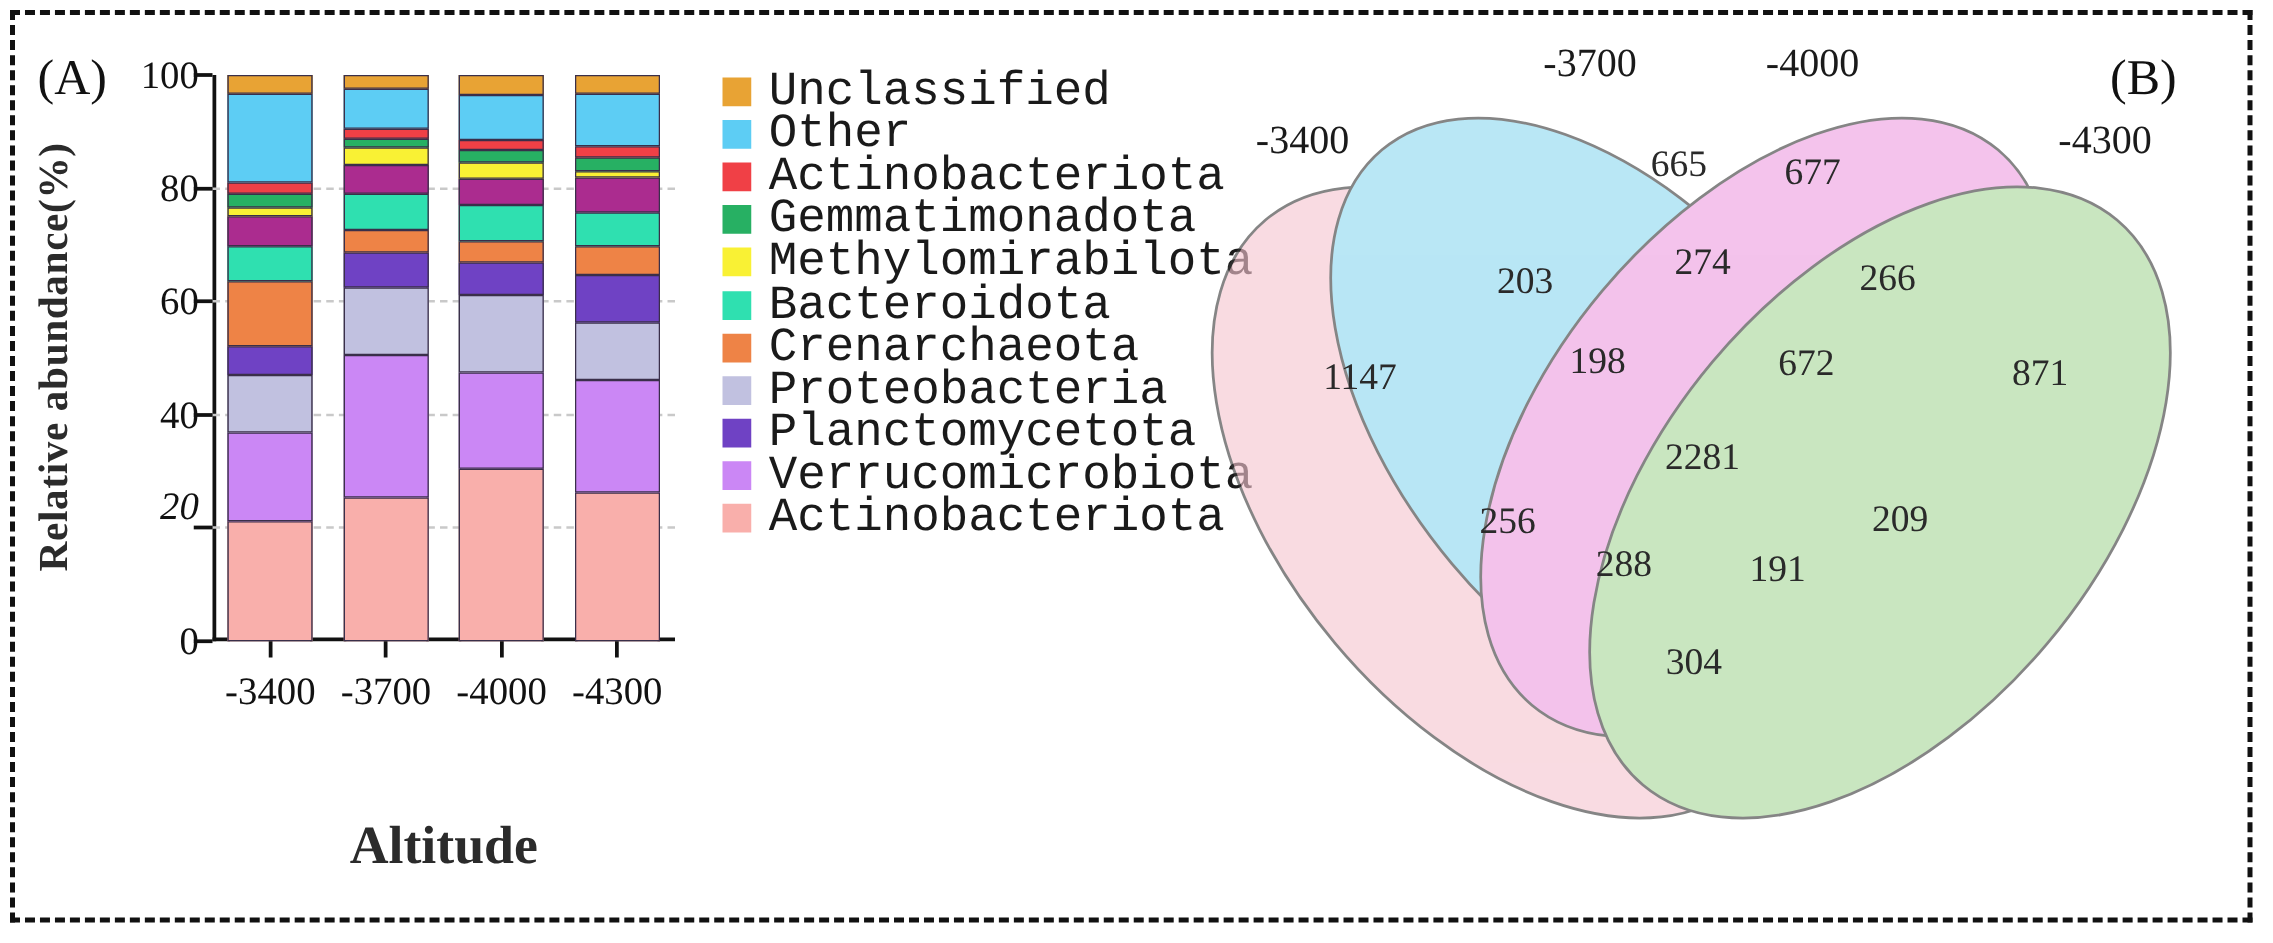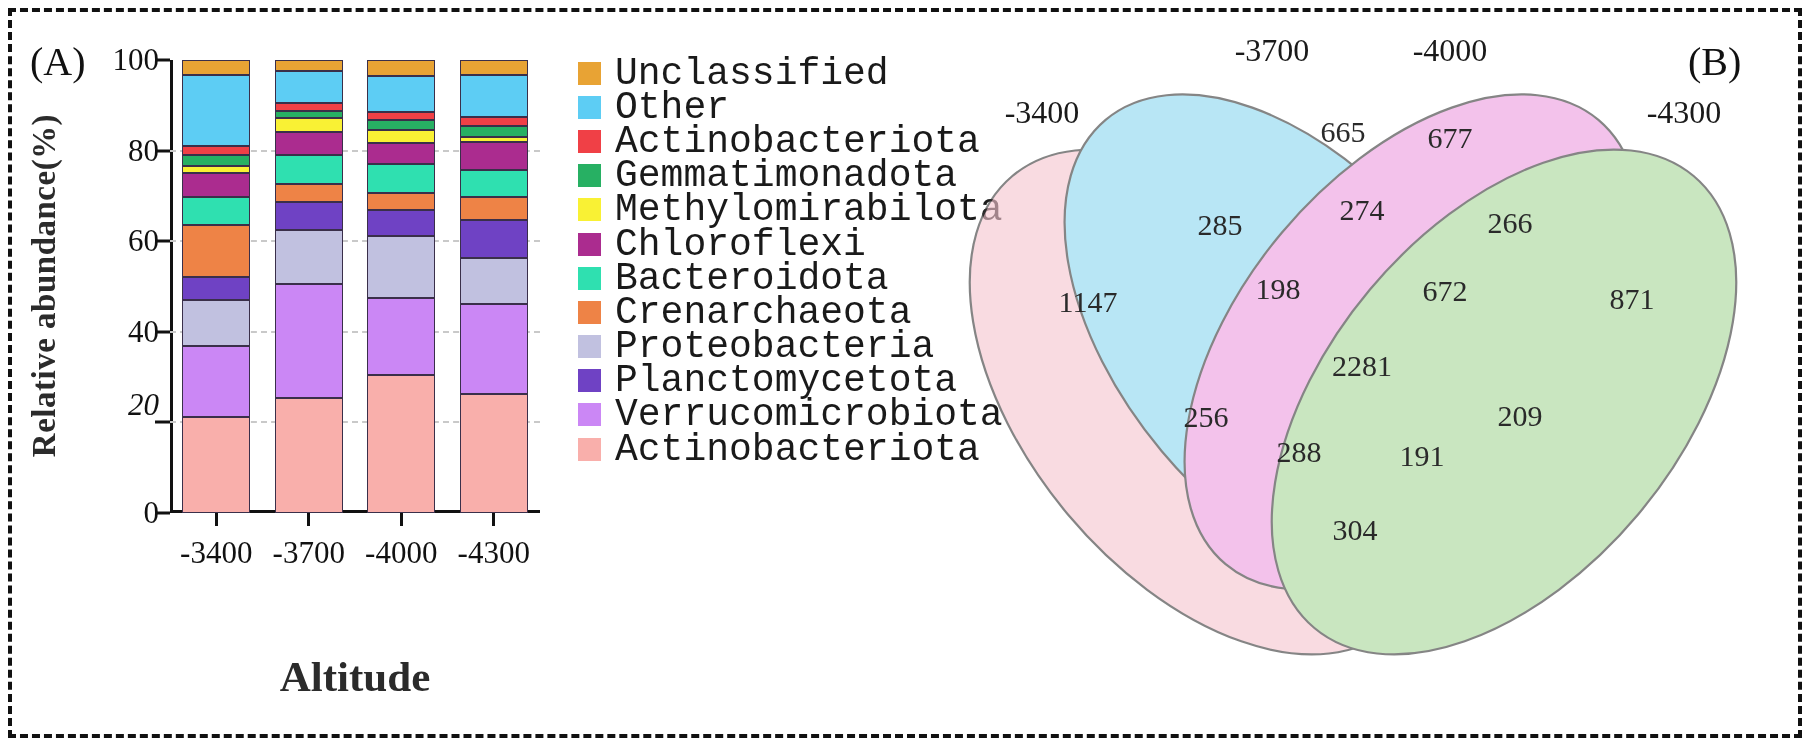--- a/index.html
+++ b/index.html
@@ -170,24 +170,20 @@
         </div>
         <div class="legrow">
           <span class="swatch" style="background: rgb(39, 176, 99);"></span>
           <span class="legtext">Gemmatimonadota</span>
         </div>
         <div class="legrow">
           <span class="swatch" style="background: rgb(249, 241, 52);"></span>
           <span class="legtext">Methylomirabilota</span>
         </div>
         <div class="legrow">
-          <span class="swatch" style="background: rgb(171, 44, 143);"></span>
-          <span class="legtext">Chloroflexi</span>
-        </div>
-        <div class="legrow">
           <span class="swatch" style="background: rgb(47, 224, 176);"></span>
           <span class="legtext">Bacteroidota</span>
         </div>
         <div class="legrow">
           <span class="swatch" style="background: rgb(238, 131, 70);"></span>
           <span class="legtext">Crenarchaeota</span>
         </div>
         <div class="legrow">
           <span class="swatch" style="background: rgb(193, 193, 224);"></span>
           <span class="legtext">Proteobacteria</span>
@@ -221,21 +217,21 @@
 
     <div id="venn-text">
         <div class="vlabel" style="left: 170px; top: 100px;">-3400</div>
         <div class="vlabel" style="left: 400px; top: 38px;">-3700</div>
         <div class="vlabel" style="left: 578px; top: 38px;">-4000</div>
         <div class="vlabel" style="left: 812px; top: 100px;">-4300</div>
         <div class="vnum" style="left: 216px; top: 290px;">1147</div>
         <div class="vnum" style="left: 427px; top: 120px; margin-left: 44px;">665</div>
         <div class="vnum" style="left: 578px; top: 126px;">677</div>
         <div class="vnum" style="left: 760px; top: 287px;">871</div>
-        <div class="vnum" style="left: 348px; top: 213px;">285</div>
+        <div class="vnum" style="left: 348px; top: 213px;">203</div>
         <div class="vnum" style="left: 490px; top: 198px;">274</div>
         <div class="vnum" style="left: 638px; top: 211px;">266</div>
         <div class="vnum" style="left: 334px; top: 405px;">256</div>
         <div class="vnum" style="left: 648px; top: 404px; text-align: center;">209</div>
         <div class="vnum" style="left: 406px; top: 277px; text-align: center;">198</div>
         <div class="vnum" style="left: 573px; top: 279px;">672</div>
         <div class="vnum" style="left: 427px; top: 440px;">288</div>
         <div class="vnum" style="left: 550px; top: 444px;">191</div>
         <div class="vnum" style="left: 490px; top: 354px;">2281</div>
         <div class="vnum" style="left: 483px; top: 518px;">304</div>

